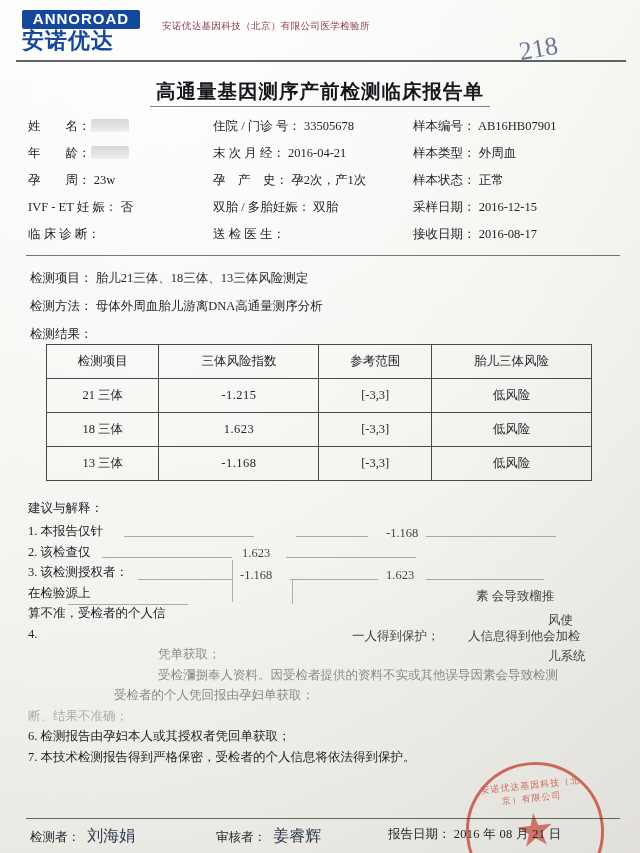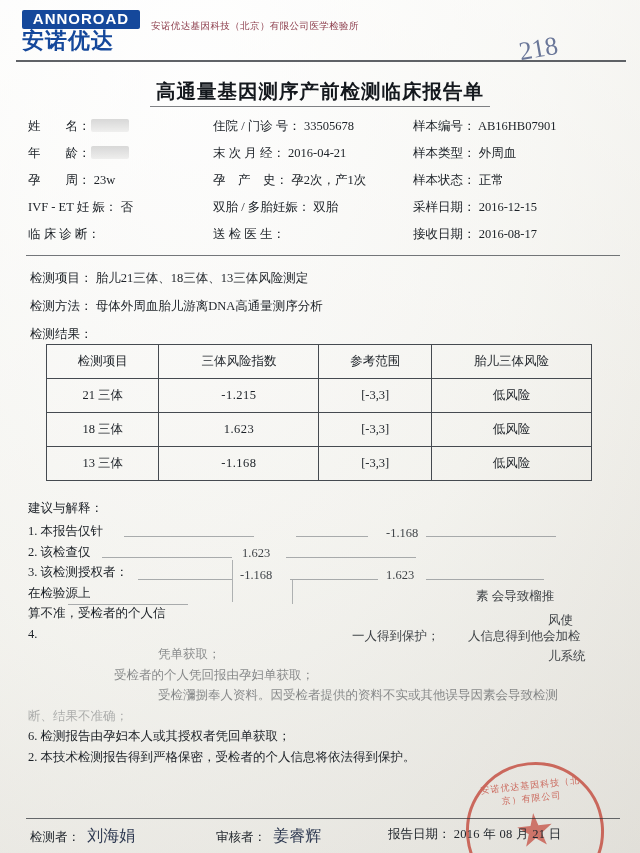--- a/index.html
+++ b/index.html
@@ -65,21 +65,21 @@
     color: #15489b;
     font-weight: bold;
     font-size: 22px;
     letter-spacing: 1px;
     text-align: left;
     line-height: 22px;
     margin-top: 1px;
   }
   .org-name {
     position: absolute;
-    left: 129px;
+    left: 140px;
     top: 12px;
     font-size: 9.5px;
     color: #8b3b4a;
     letter-spacing: 0.4px;
     white-space: nowrap;
     font-family: Liberation Serif, serif;
   }
   .handwrite-top {
     position: absolute;
     right: 82px;
@@ -418,25 +418,25 @@
 
     <div class="sugg">
       <div class="sugg-title">建议与解释：</div>
       <div class="sugg-line">1. 本报告仅针</div>
       <div class="sugg-line">2. 该检查仅</div>
       <div class="sugg-line">3. 该检测授权者：</div>
       <div class="sugg-line">在检验源上</div>
       <div class="sugg-line">算不准，受检者的个人信</div>
       <div class="sugg-line">4.</div>
       <div class="sugg-line indent2 faded">凭单获取；</div>
+      <div class="sugg-line indent2 faded">受检瀰捌奉人资料。因受检者提供的资料不实或其他误导因素会导致检测</div>
       <div class="sugg-line indent1 faded">受检者的个人凭回报由孕妇单获取；</div>
-      <div class="sugg-line indent2 faded">受检瀰捌奉人资料。因受检者提供的资料不实或其他误导因素会导致检测</div>
       <div class="sugg-line faded2">断、结果不准确；</div>
       <div class="sugg-line">6. 检测报告由孕妇本人或其授权者凭回单获取；</div>
-      <div class="sugg-line">2. 本技术检测报告得到严格保密，受检者的个人信息将依法得到保护。</div>
+      <div class="sugg-line">7. 本技术检测报告得到严格保密，受检者的个人信息将依法得到保护。</div>
 
       <span class="ghost-num" style="left:358px; top:26px;">-1.168</span>
       <span class="ghost-num" style="left:214px; top:46px;">1.623</span>
       <span class="ghost-num" style="left:212px; top:68px;">-1.168</span>
       <span class="ghost-num" style="left:358px; top:68px;">1.623</span>
       <span class="ghost-num faded" style="left:520px; top:68px;margin-top:44px;">风使</span>
       <span class="ghost-num faded" style="left:448px; top:88px;">素 会导致榴推</span>
       <span class="ghost-num faded" style="left:324px; top:128px;">一人得到保护；</span>
       <span class="ghost-num faded" style="left:440px; top:128px;">人信息得到他会加检</span>
       <span class="ghost-num faded" style="left:520px; top:148px;">儿系统</span>

